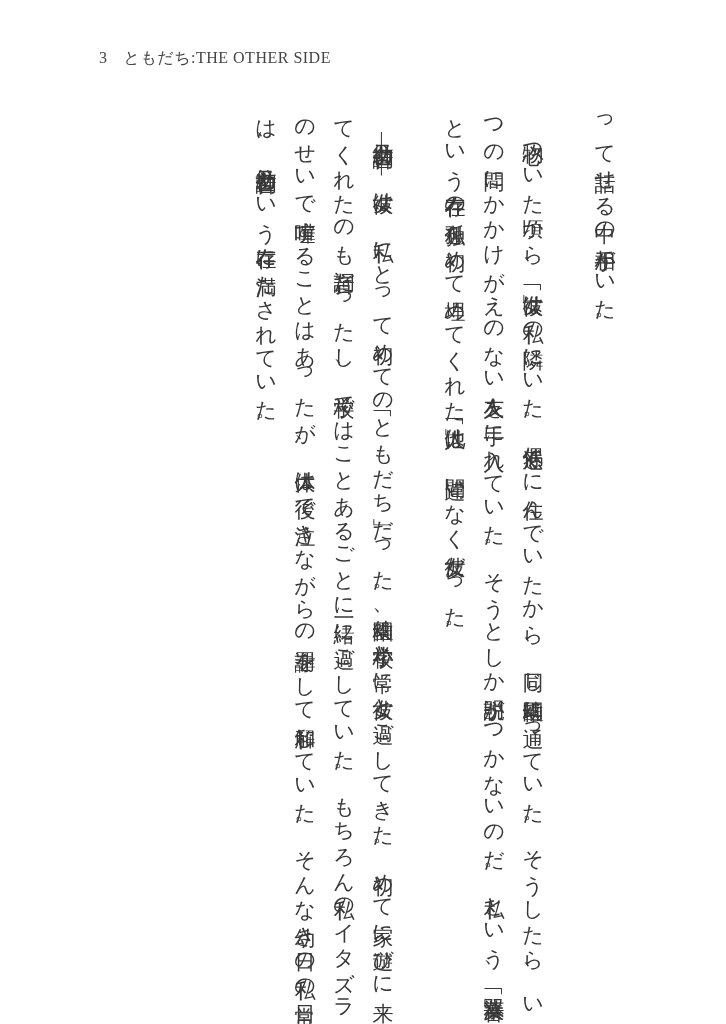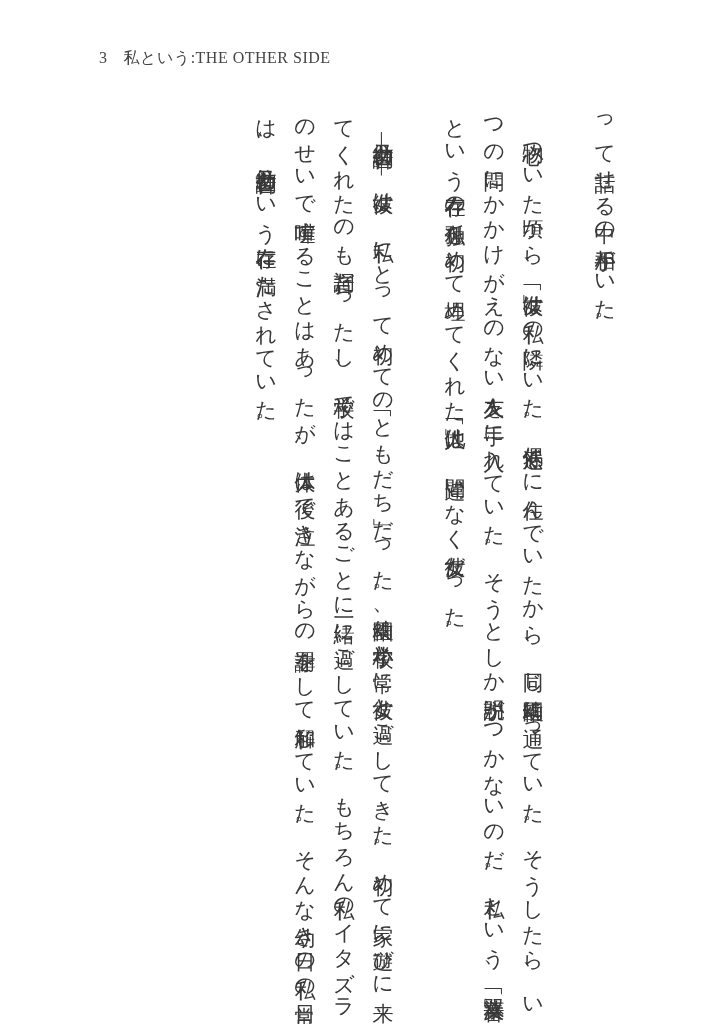--- a/index.html
+++ b/index.html
@@ -50,20 +50,20 @@
   }
   .body-text p.indent {
     text-indent: 22px;
   }
 </style>
 </head>
 <body>
 
 <header class="running-header">
   <span>3</span>
-  <span>私という:THE OTHER SIDE</span>
+  <span>ともだち:THE OTHER SIDE</span>
 </header>
 
 <main class="body-text">
   <p>って話せる中の相手がいた。</p>
   <p class="indent">物心ついた頃から、「彼女」は私の隣にいた。偶然近くに住んでいたから、同じ幼稚園に通っていた。そうしたら、いつの間にかかけがえのない友人を手に入れていた。そうとしか説明がつかないのだ。私という、「双葉湊音」という存在の孤独を初めて埋めてくれた「他人」は、間違いなく彼女だった。</p>
   <p class="indent">紡乃世詞音――彼女は、私にとって初めての「ともだち」だった。幼稚園、小学校と常に彼女と過ごしてきた。初めて家に遊びに来てくれたのも詞音だったし、学校ではことあるごとに一緒に過ごしていた。もちろん私のイタズラのせいで喧嘩することはあったが、大体は後で泣きながらの謝罪をして和解していた。そんな幼き日の私の日常は、紡乃世詞音という存在に満たされていた。</p>
 </main>
 
 </body></html>

